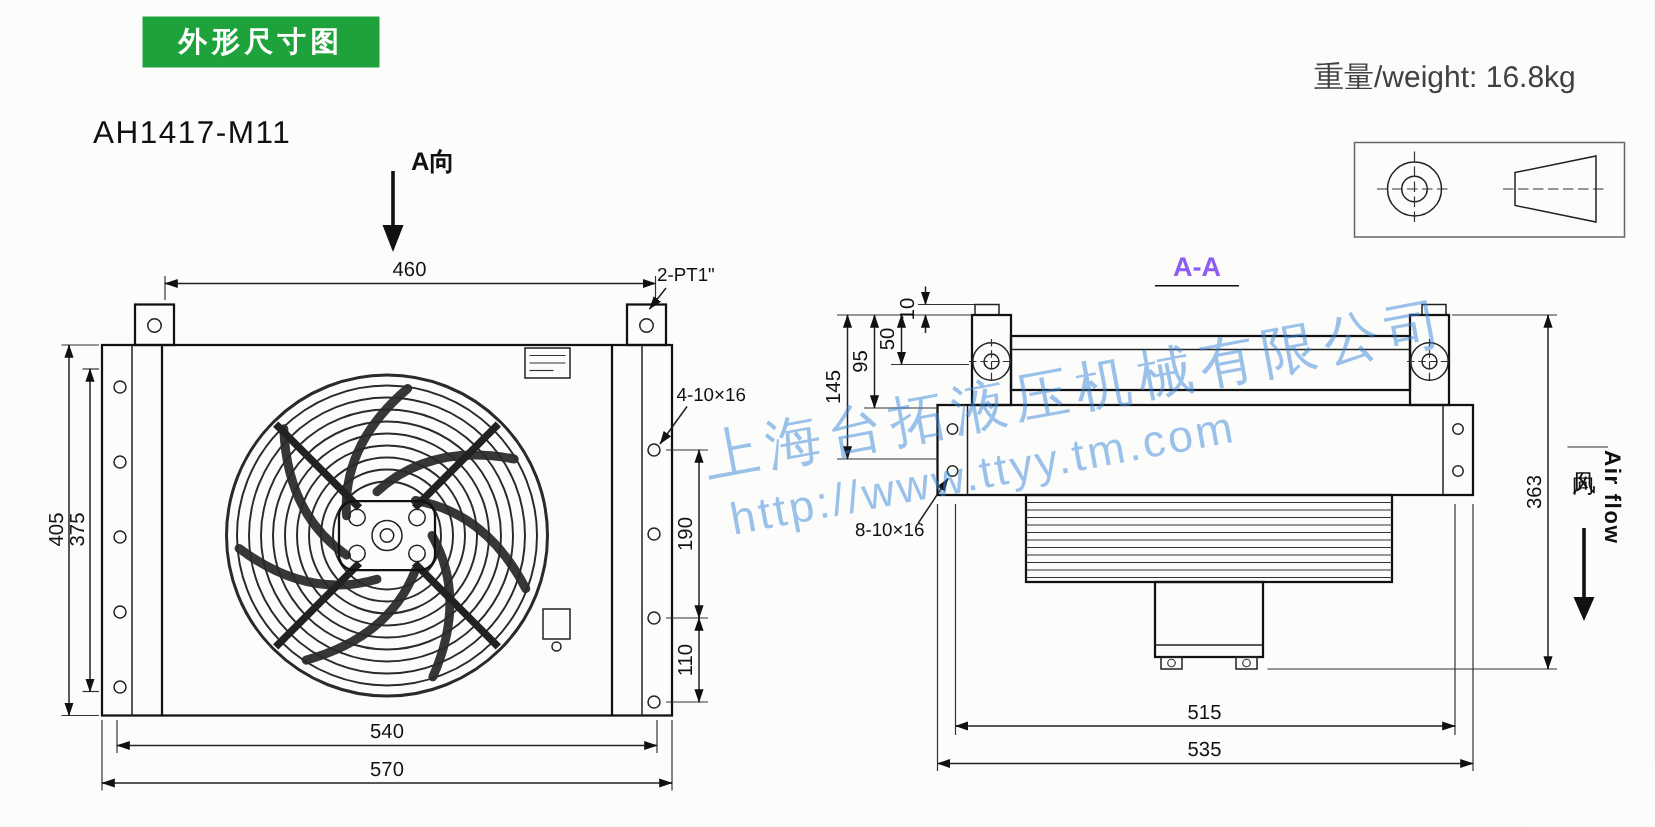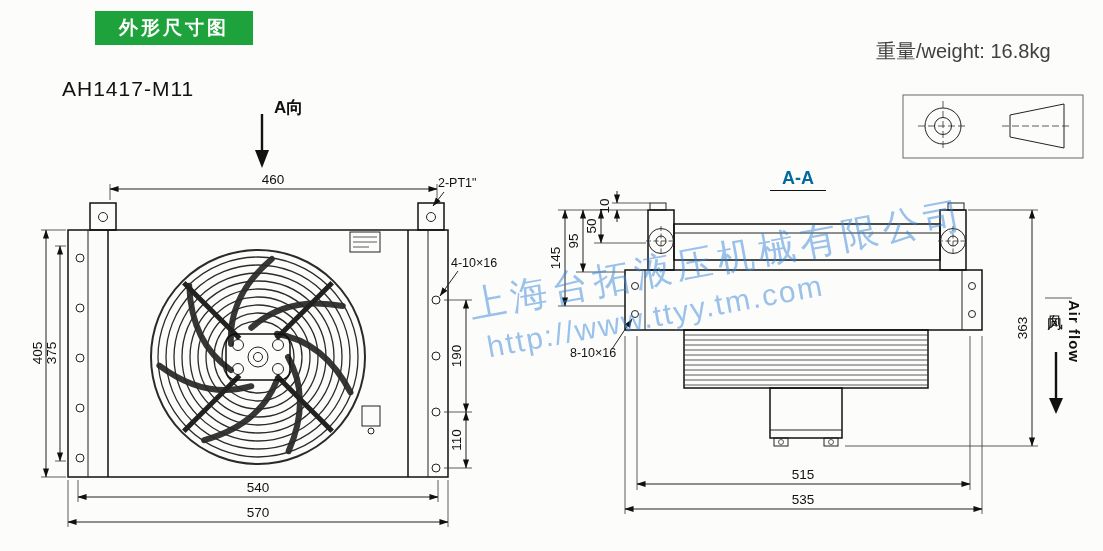--- a/index.html
+++ b/index.html
@@ -5,21 +5,21 @@
   html,body{margin:0;padding:0;}
   body{font-family:"Liberation Sans", sans-serif; background:#e8e8e6;}
   .canvas{position:relative;width:1103px;height:551px;background:#fcfcfb;overflow:hidden;}
   svg{position:absolute;left:0;top:0;}
   .badge{position:absolute;left:95px;top:11px;background:var(--badge_bg,#1ea33c);color:var(--badge_text,#ffffff);
          font-size:19px;font-weight:bold;letter-spacing:3px;padding:4px 24px;}
   .model{position:absolute;left:62px;top:64px;font-size:21px;font-weight:normal;color:#111;letter-spacing:1px;margin-top:13px;}
   .weight{position:absolute;left:876px;top:38px;font-size:20px;color:#404040;}
   .view-label{position:absolute;left:246px;top:96px;font-size:17px;font-weight:bold;color:#111;margin-left:28px;}
   .aa-title{position:absolute;left:770px;top:168px;width:56px;text-align:center;font-size:18px;font-weight:bold;
-            color:#0369a1;border-bottom:1.5px solid #111;padding-bottom:1px;}
+            color:#8b5cf6;border-bottom:1.5px solid #111;padding-bottom:1px;}
   .vtext{position:absolute;writing-mode:vertical-rl;text-orientation:mixed;color:#111;}
   .wm{position:absolute;left:468px;top:228px;width:580px;transform:rotate(-10.5deg);
       color:var(--watermark,#3a87d8);opacity:.5;pointer-events:none;}
   .wm1{font-size:37px;letter-spacing:5px;font-weight:500;white-space:nowrap;}
   .wm2{font-size:30px;letter-spacing:2px;margin-left:10px;margin-top:2px;white-space:nowrap;}
   .dimtext{font-size:13.5px;fill:#111;font-family:"Liberation Sans",sans-serif;}
   .lbltext{font-size:12.5px;fill:#111;font-family:"Liberation Sans",sans-serif;}
   .thick{stroke:#111;stroke-width:1.5;fill:none;}
   .thin{stroke:#222;stroke-width:1;fill:none;}
   .xthin{stroke:#333;stroke-width:0.8;fill:none;}

